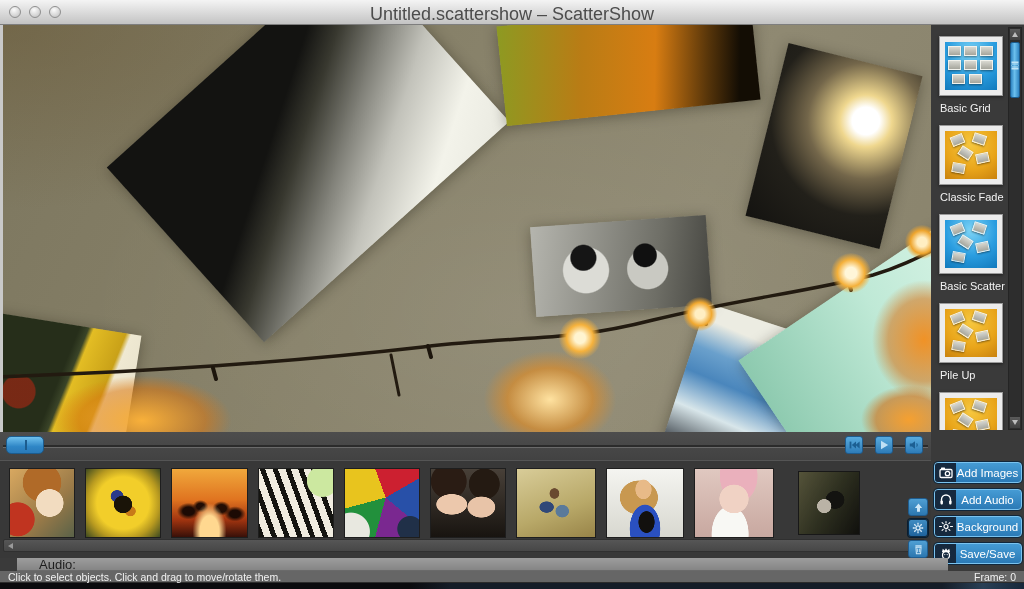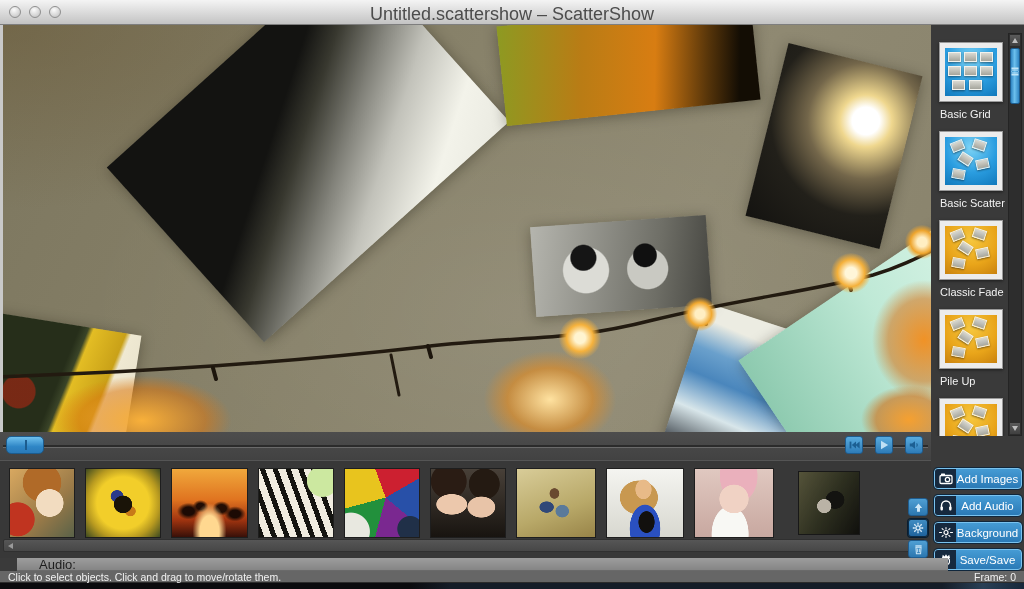--- a/index.html
+++ b/index.html
@@ -50,21 +50,21 @@
   .g3{left:856px;top:240px;width:130px;height:150px;background:radial-gradient(closest-side,#f09226,rgba(215,110,15,.55) 55%,transparent 80%);}
   .g4{left:846px;top:352px;width:120px;height:85px;background:radial-gradient(closest-side,#f5a030,rgba(210,105,12,.6) 55%,transparent 80%);}
   .bulb{border-radius:50%;}
   .b1{left:556px;top:292px;width:42px;height:42px;background:radial-gradient(circle,#fff4d0 0 18%,#f6b23c 45%,transparent 72%);}
   .b2{left:680px;top:272px;width:34px;height:34px;background:radial-gradient(circle,#ffeec2 0 20%,#f0a830 48%,transparent 72%);}
   .b3{left:828px;top:228px;width:40px;height:40px;background:radial-gradient(circle,#fff6d8 0 20%,#f4b03a 48%,transparent 72%);}
   .b4{left:902px;top:200px;width:34px;height:34px;background:radial-gradient(circle,#ffeec2 0 20%,#eea52e 48%,transparent 72%);}
   .lights-svg{position:absolute;left:0;top:0;width:931px;height:407px;}
 
   
-  .rightcol{position:absolute;left:931px;top:25px;width:93px;height:546px;background:#3a3a3a;margin-top:6px;}
+  .rightcol{position:absolute;left:931px;top:25px;width:93px;height:546px;background:#3a3a3a;}
   .tpl-list{position:absolute;left:0;top:0;width:93px;height:405px;overflow:hidden;}
   .tpl{margin:11px 0 0 8px;}
   .tpl-frame{width:64px;height:60px;background:#ececec;border:1px solid #9a9a9a;
      box-shadow:0 1px 3px rgba(0,0,0,.5);box-sizing:border-box;padding:5px;}
   .tpl-art{position:relative;width:52px;height:48px;overflow:hidden;}
   .art-blue{background:radial-gradient(circle at 50% 22%,#7dd4f6,#2a9de0 55%,#1179bc);}
   .art-gold{background:radial-gradient(circle at 50% 28%,#f6c73e,#e9a51a 58%,#c9820e);}
   .tpl-label{margin:6px 0 2px 1px;font-size:11px;color:#f2f2f2;}
   .chip{position:absolute;width:13px;height:10px;background:linear-gradient(#d9d9d2,#a5a59c);
      border:1px solid #f2f2ec;box-shadow:0 1px 2px rgba(0,0,0,.45);box-sizing:border-box;}
@@ -229,41 +229,41 @@
               <span class="chip c4"></span>
               <span class="chip c5"></span>
               <span class="chip c6"></span>
               <span class="chip c7"></span>
             </div>
           </div>
         <div class="tpl-label">Basic Grid</div>
       </div>
       <div class="tpl">
         <div class="tpl-frame">
+            <div class="tpl-art art-gold scatter">
+              <span class="chip c0"></span>
+              <span class="chip c1"></span>
+              <span class="chip c2"></span>
+              <span class="chip c3"></span>
+              <span class="chip c4"></span>
+            </div>
+          </div>
+        <div class="tpl-label">Classic Fade</div>
+      </div>
+      <div class="tpl">
+        <div class="tpl-frame">
             <div class="tpl-art art-blue scatter">
               <span class="chip c0"></span>
               <span class="chip c1"></span>
               <span class="chip c2"></span>
               <span class="chip c3"></span>
               <span class="chip c4"></span>
             </div>
           </div>
         <div class="tpl-label">Basic Scatter</div>
-      </div>
-      <div class="tpl">
-        <div class="tpl-frame">
-            <div class="tpl-art art-gold scatter">
-              <span class="chip c0"></span>
-              <span class="chip c1"></span>
-              <span class="chip c2"></span>
-              <span class="chip c3"></span>
-              <span class="chip c4"></span>
-            </div>
-          </div>
-        <div class="tpl-label">Classic Fade</div>
       </div>
       <div class="tpl">
         <div class="tpl-frame">
             <div class="tpl-art art-gold scatter">
               <span class="chip c0"></span>
               <span class="chip c1"></span>
               <span class="chip c2"></span>
               <span class="chip c3"></span>
               <span class="chip c4"></span>
             </div>

